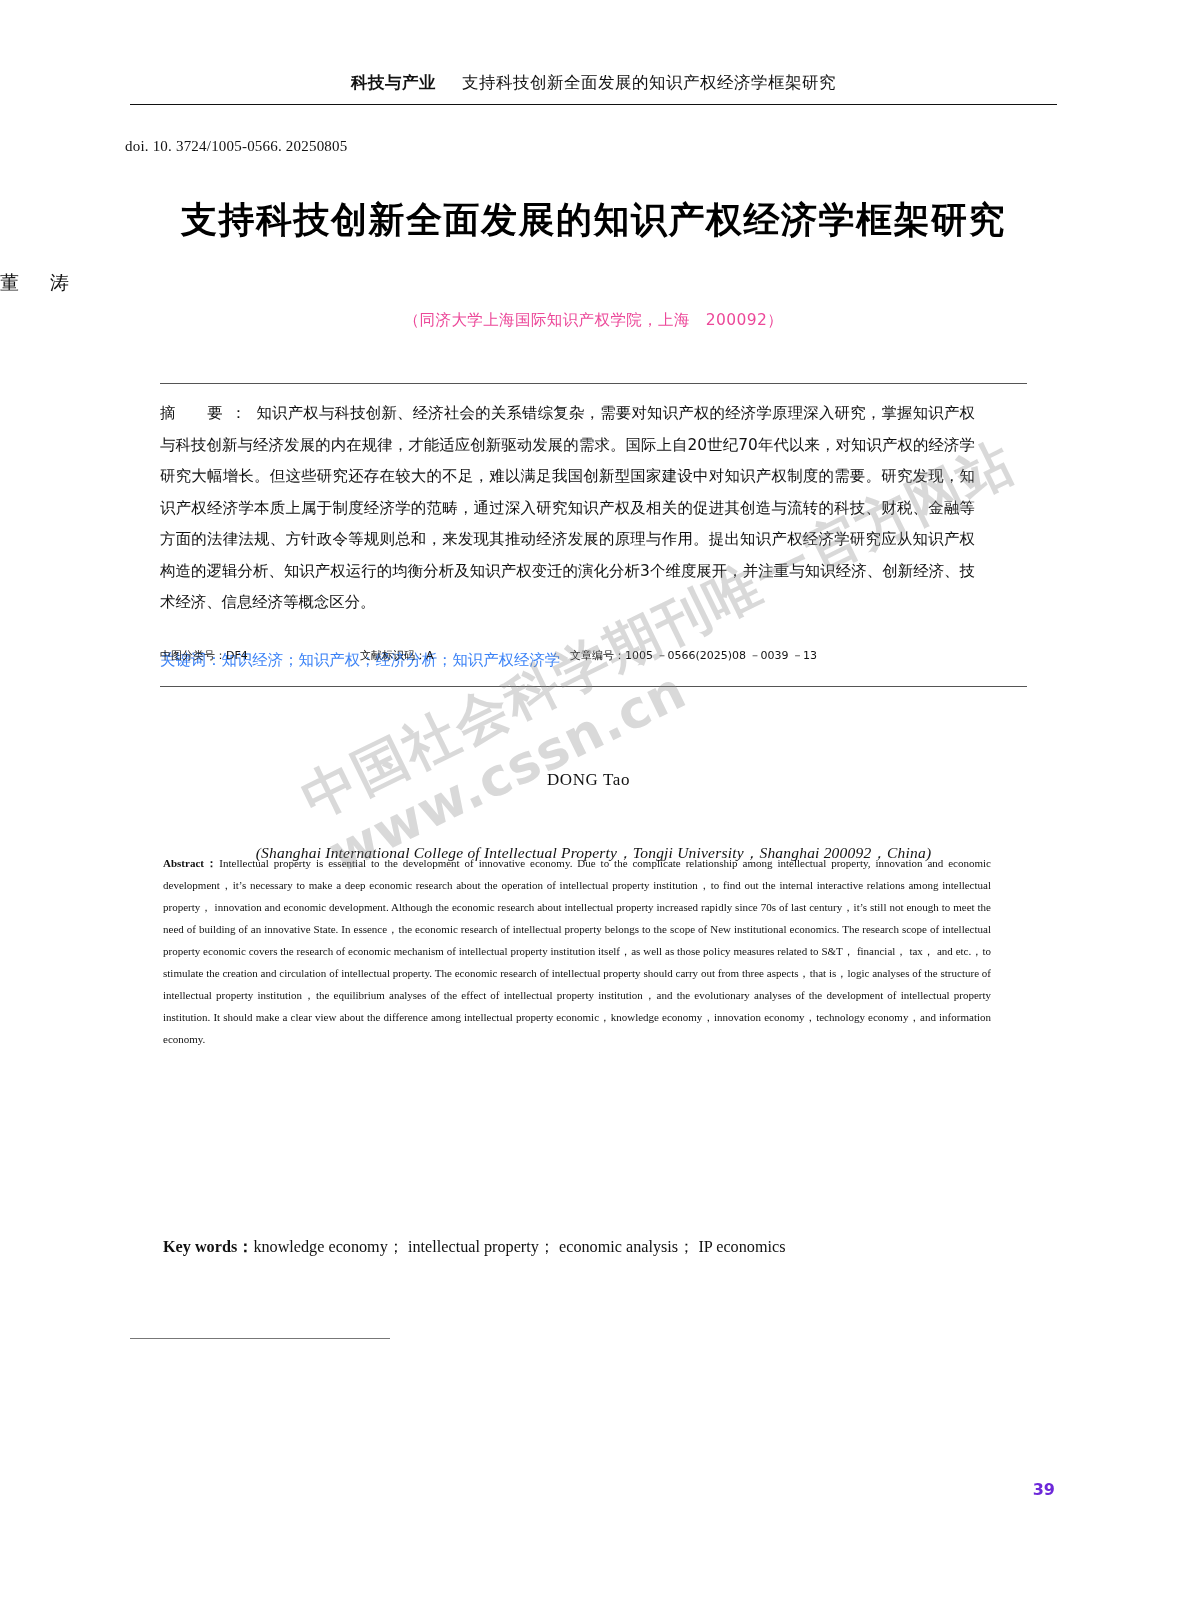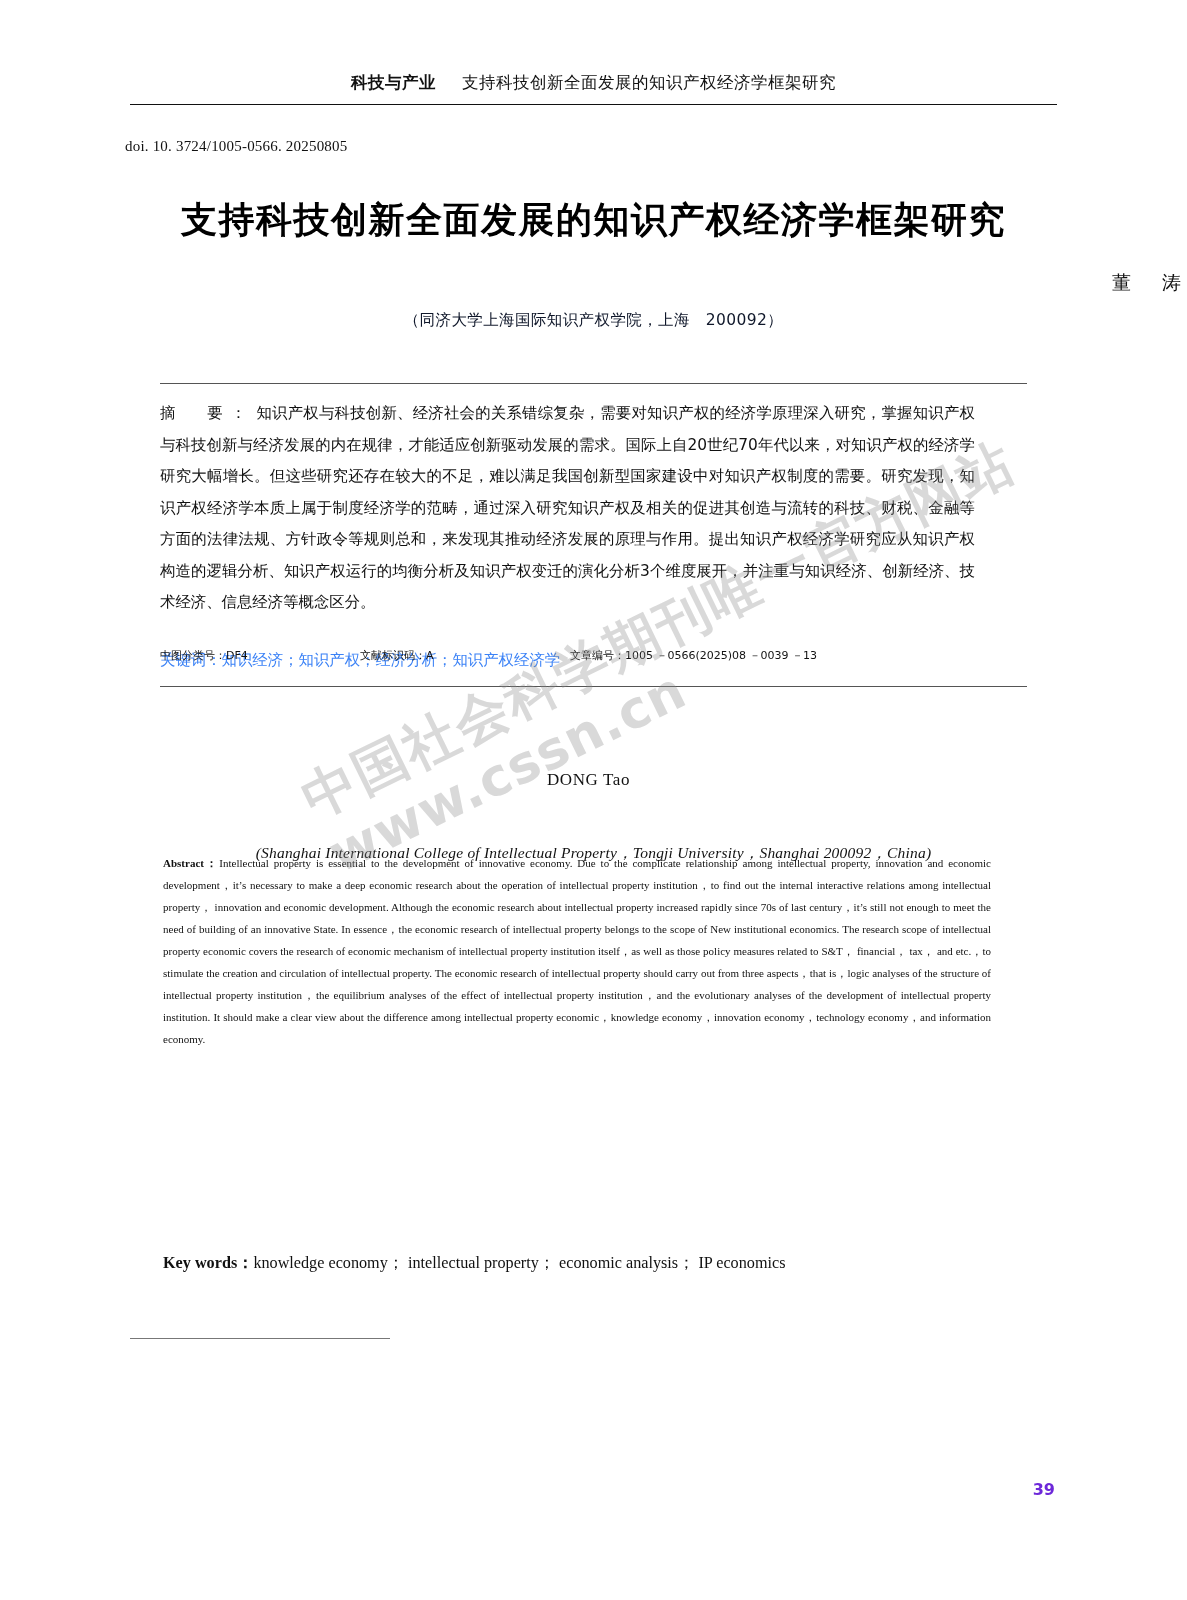--- a/index.html
+++ b/index.html
@@ -67,35 +67,35 @@
     font-family: "DejaVu Sans", sans-serif;
     font-weight: 700;
     font-size: 36px;
     letter-spacing: 1.5px;
     color: #000;
   }
   .author-cn {
     position: absolute;
     top: 270px;
     left: 0; right: 0;
-    text-align: right;
+    text-align: left;
     font-family: "DejaVu Sans", sans-serif;
     font-size: 19px;
     letter-spacing: 6px;
     color: #111;
   }
   .affil-cn {
     position: absolute;
     top: 310px;
     left: 0; right: 0;
     text-align: center;
     font-family: "DejaVu Sans", sans-serif;
     font-size: 15.5px;
     letter-spacing: 0.4px;
-    color: #0f172a;
+    color: #ec4899;
   }
 
   
   .rule {
     position: absolute;
     left: 160px;
     right: 160px;
     border-bottom: 1px solid #555;
   }
   .rule-top { top: 383px; }
@@ -188,21 +188,20 @@
   }
   .abs-en b, .kw-en b { font-weight: 700; }
   .kw-en {
     position: absolute;
     top: 1236px;
     left: 163px;
     width: 828px;
     font-family: "Liberation Serif", serif;
     font-size: 16.2px;
     color: #111;
-    margin-top: 16px;
   }
 
   
   .foot-rule {
     position: absolute;
     top: 1338px;
     left: 130px;
     width: 260px;
     border-bottom: 1px solid #777;
   }

